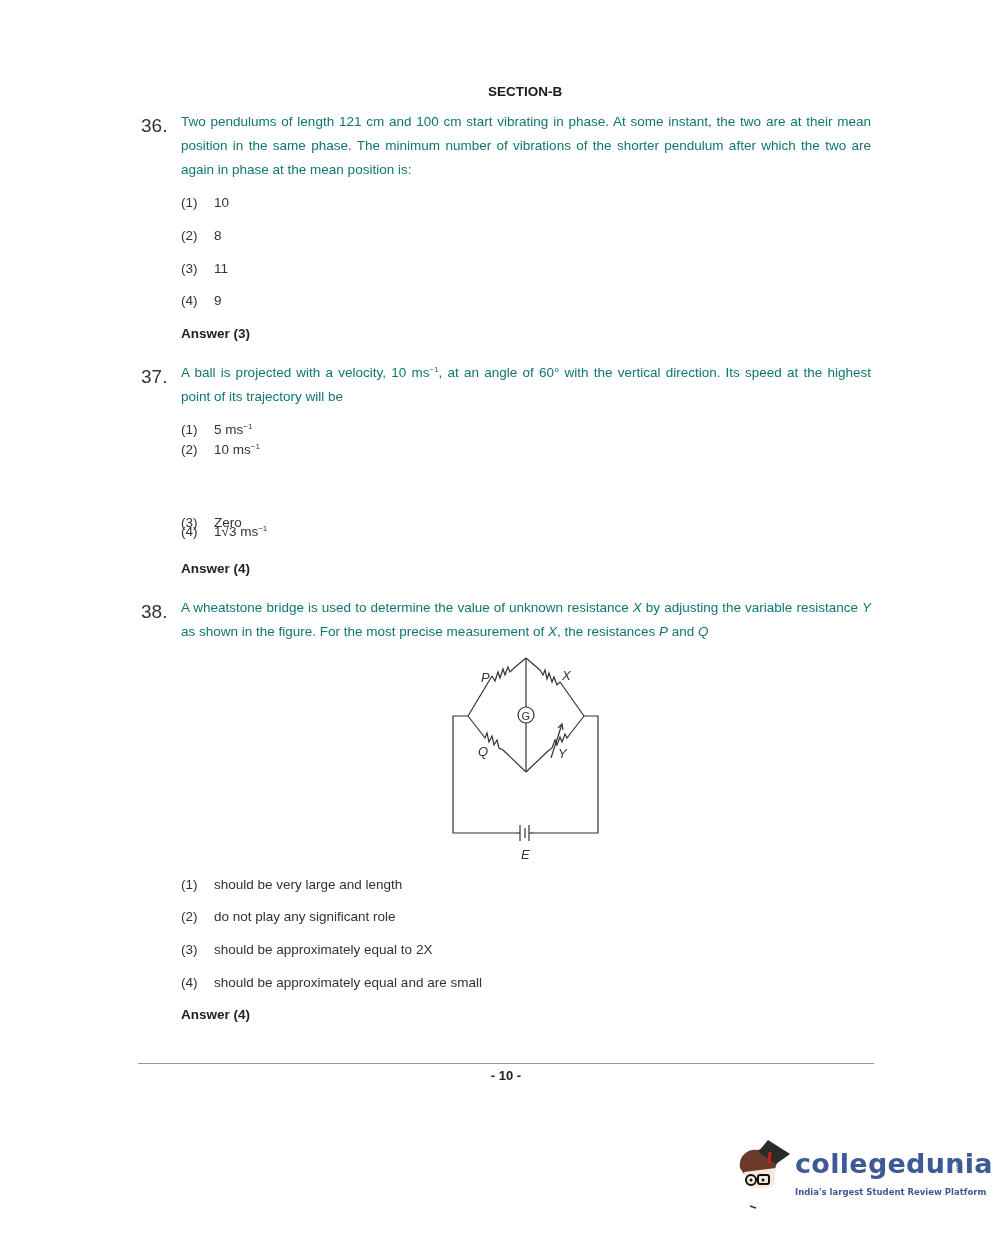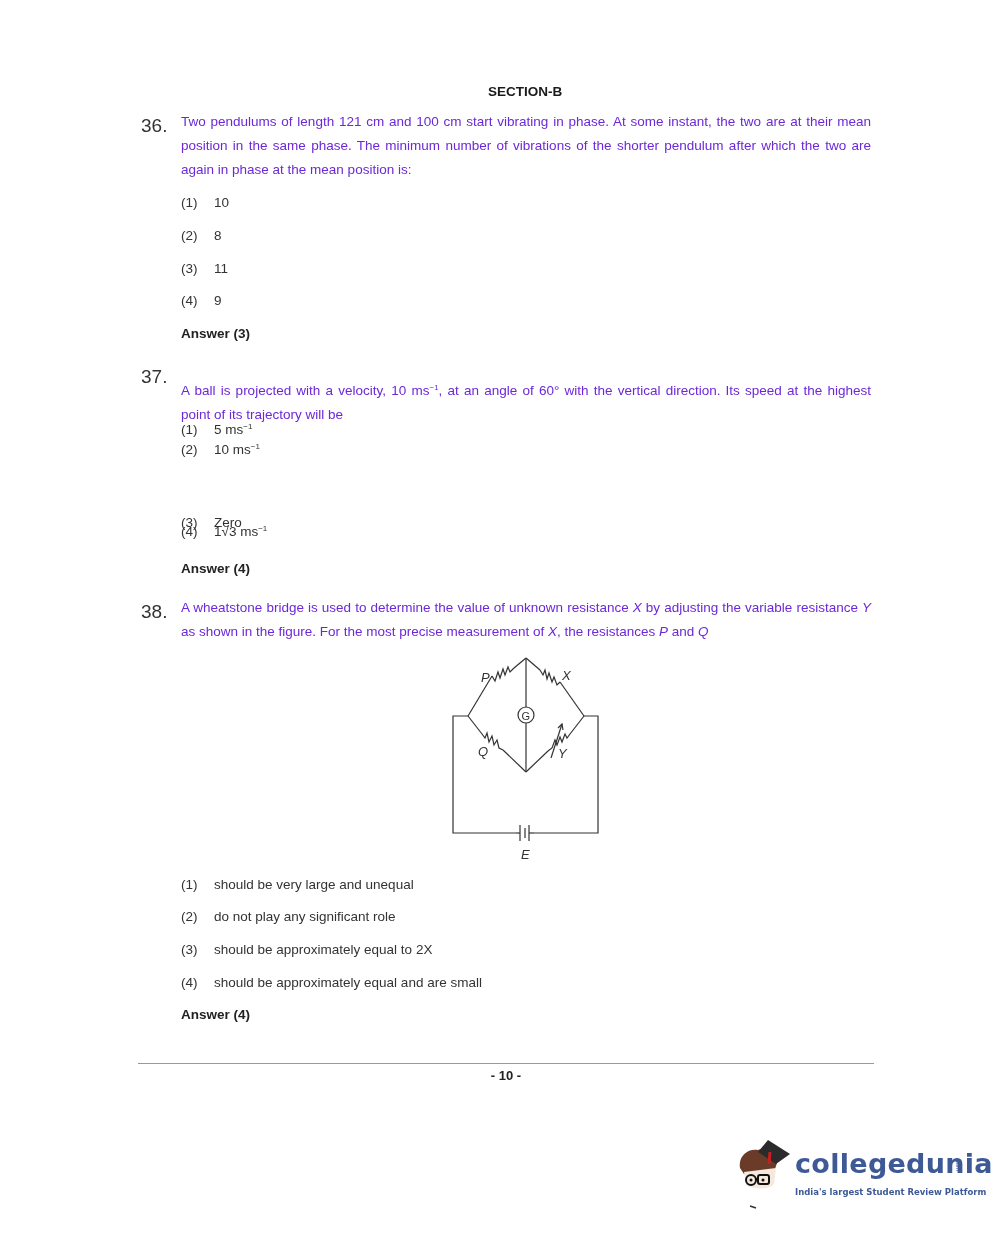--- a/index.html
+++ b/index.html
@@ -1,21 +1,21 @@
 <!DOCTYPE html>
 <html><head>
 <meta charset="utf-8">
 <style>
   html, body { margin:0; padding:0; background:#ffffff; }
   body { width:993px; height:1245px; position:relative; overflow:hidden;
          font-family:"Liberation Sans", sans-serif; color:#2a2a2a; }
   .abs { position:absolute; }
   .section-title { left:0; width:1050px; top:84px; text-align:center; font-weight:bold; font-size:13.5px; color:#1a1a1a; }
   .qnum { left:141px; font-size:19px; color:#333; }
-  .qtext { left:181px; width:690px; font-size:13.5px; line-height:24px; text-align:justify; color:#6d28d9; }
+  .qtext { left:181px; width:690px; font-size:13.5px; line-height:24px; text-align:justify; color:#0f766e; }
   .opt { left:181px; font-size:13.5px; color:#333; }
   .opt .n { display:inline-block; width:33px; }
   .answer { left:181px; font-weight:bold; font-size:13.5px; color:#222; }
   sup { font-size:8px; vertical-align:5px; line-height:0; }
   .rule { left:138px; width:736px; top:1063px; height:1px; background:#999; }
   .pagenum { left:0; width:1012px; text-align:center; top:1068px; font-size:13px; font-weight:bold; color:#222; }
   .logo-word { left:795px; top:1148px; font-size:27px; font-weight:bold; color:#3e5a96; letter-spacing:0.3px; font-family:"DejaVu Sans", sans-serif; }
   .logo-com { left:955px; top:1158px; font-size:6px; color:#3e5a96; writing-mode:vertical-rl; }
   .logo-tag { left:795px; top:1187px; font-size:8.5px; font-weight:bold; color:#3e5a96; font-family:"DejaVu Sans", sans-serif; }
   .diagram { left:448px; top:652px; }
@@ -31,21 +31,21 @@
   <div class="abs qtext" style="top:110px">Two pendulums of length 121 cm and 100 cm start vibrating in phase. At some instant, the two are at their mean position in the same phase. The minimum number of vibrations of the shorter pendulum after which the two are again in phase at the mean position is:</div>
   <div class="abs opt" style="top:195px"><span class="n">(1)</span><span>10</span></div>
   <div class="abs opt" style="top:228px"><span class="n">(2)</span><span>8</span></div>
   <div class="abs opt" style="top:261px"><span class="n">(3)</span><span>11</span></div>
   <div class="abs opt" style="top:293px"><span class="n">(4)</span><span>9</span></div>
   <div class="abs answer" style="top:326px">Answer (3)</div>
 </div>
 
 <div>
   <div class="abs qnum" style="top:366px">37.</div>
-  <div class="abs qtext" style="top:379px"><span>A ball is projected with a velocity, 10 ms</span><sup>−1</sup><span>, at an angle of 60° with the vertical direction. Its speed at the highest point of its trajectory will be</span></div>
+  <div class="abs qtext" style="top:361px"><span>A ball is projected with a velocity, 10 ms</span><sup>−1</sup><span>, at an angle of 60° with the vertical direction. Its speed at the highest point of its trajectory will be</span></div>
   <div class="abs opt" style="top:422px"><span class="n">(1)</span><span>5 ms</span><sup>−1</sup></div>
   <div class="abs opt" style="top:442px"><span class="n">(2)</span><span>10 ms</span><sup>−1</sup></div>
   <div class="abs opt" style="top:515px"><span class="n">(3)</span><span>Zero</span></div>
   <div class="abs opt" style="top:524px"><span class="n">(4)</span><span>1√3 ms</span><sup>−1</sup></div>
   <div class="abs answer" style="top:561px">Answer (4)</div>
 </div>
 
 <div>
   <div class="abs qnum" style="top:601px">38.</div>
   <div class="abs qtext" style="top:596px"><span>A wheatstone bridge is used to determine the value of unknown resistance </span><span class="ital">X</span><span> by adjusting the variable resistance </span><span class="ital">Y</span><span> as shown in the figure. For the most precise measurement of </span><span class="ital">X</span><span>, the resistances </span><span class="ital">P</span><span> and </span><span class="ital">Q</span></div>
@@ -88,21 +88,21 @@
     <g font-family="Liberation Sans, sans-serif" font-size="13" fill="#333" font-style="italic">
       <text x="33" y="30">P</text>
       <text x="114" y="28">X</text>
       <text x="30" y="104">Q</text>
       <text x="110" y="106">Y</text>
       <text x="73" y="207">E</text>
     </g>
     <text x="73.5" y="67.5" font-family="Liberation Sans, sans-serif" font-size="11" fill="#333">G</text>
   </svg>
 
-  <div class="abs opt" style="top:877px"><span class="n">(1)</span><span>should be very large and unequal</span></div>
+  <div class="abs opt" style="top:877px"><span class="n">(1)</span><span>should be very large and length</span></div>
   <div class="abs opt" style="top:909px"><span class="n">(2)</span><span>do not play any significant role</span></div>
   <div class="abs opt" style="top:942px"><span class="n">(3)</span><span>should be approximately equal to 2X</span></div>
   <div class="abs opt" style="top:975px"><span class="n">(4)</span><span>should be approximately equal and are small</span></div>
   <div class="abs answer" style="top:1007px">Answer (4)</div>
 </div>
 
 <div class="abs rule"></div>
 <div class="abs pagenum">- 10 -</div>
 
 <div>

